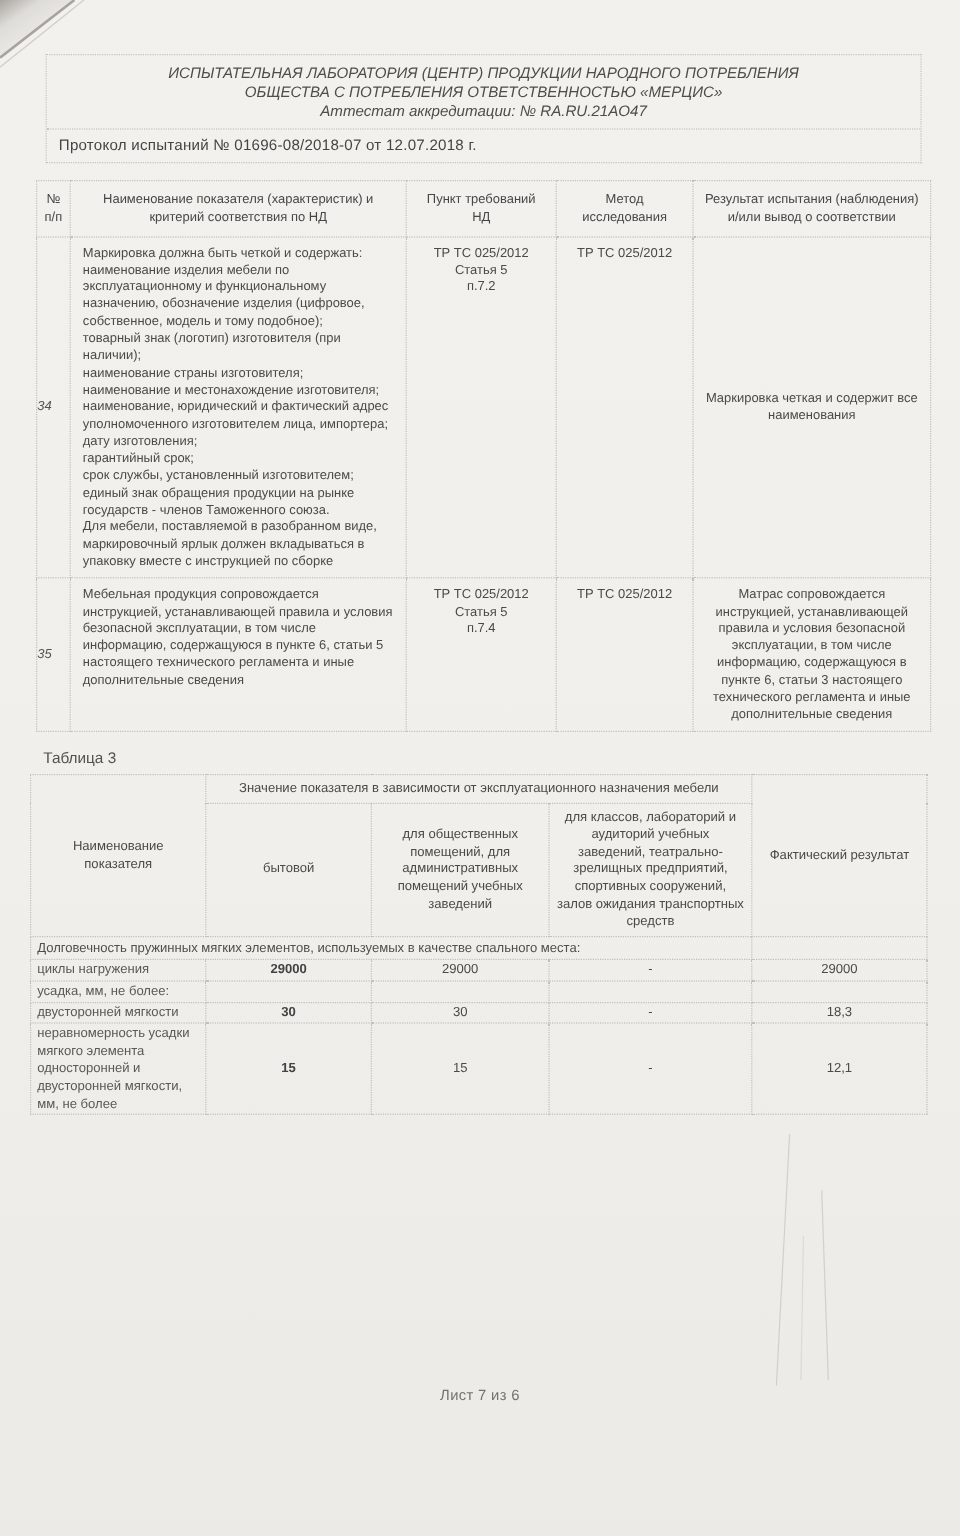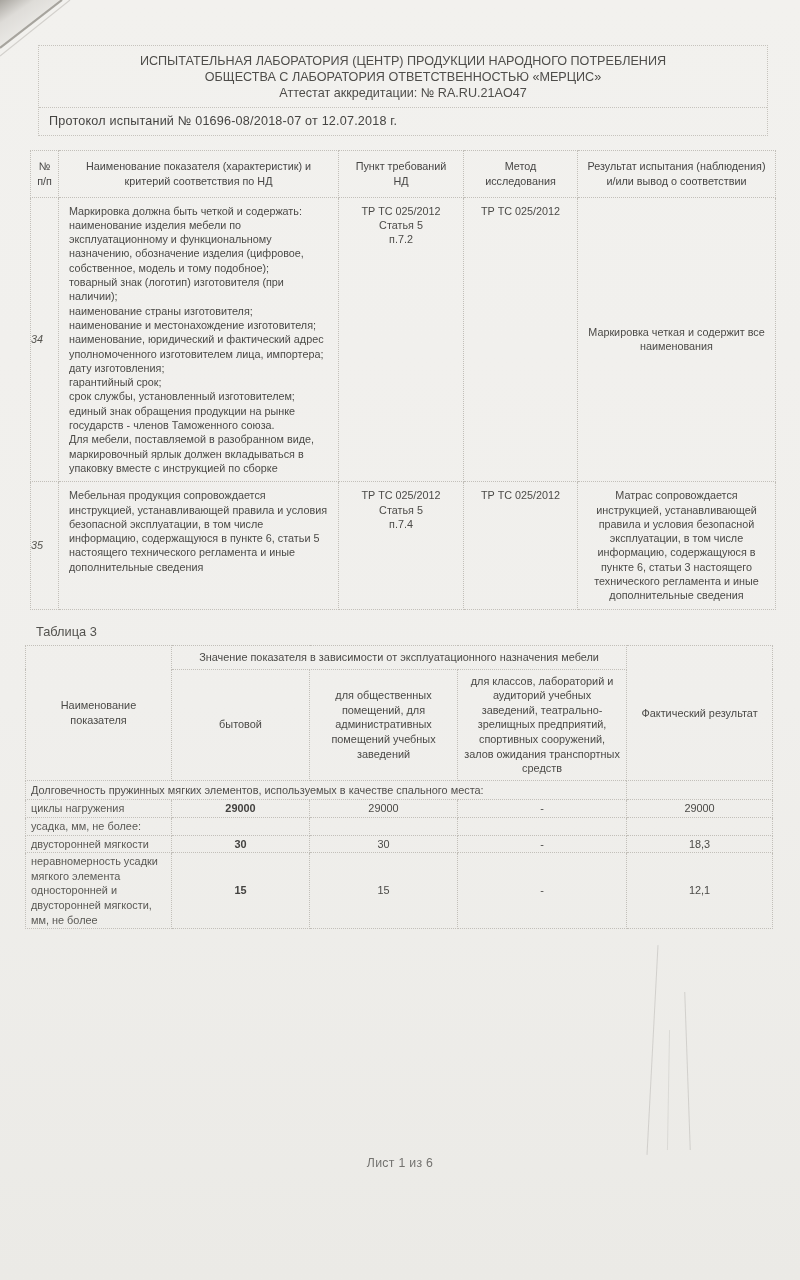--- a/index.html
+++ b/index.html
@@ -15,21 +15,21 @@
   
   .scratch { position:absolute; width:1px; background:rgba(140,138,132,.28); }
   .s1 { left:652px; top:945px; height:210px; transform:rotate(3deg); }
   .s2 { left:687px; top:992px; height:158px; transform:rotate(-2deg); }
   .s3 { left:668px; top:1030px; height:120px; transform:rotate(1deg); background:rgba(140,138,132,.18); }
 
   
   .header-box { position:absolute; left:38px; top:45px; width:730px;
     border:1px dotted #c6c3bd; }
   .header-top { border-bottom:1px dotted #c6c3bd; padding:7px 10px 6px; text-align:center; }
-  .h-line { font-size:12.6px; line-height:16px; color:#4e4d4a; }
+  .h-line { font-size:12.6px; line-height:16px; font-style:italic; color:#4e4d4a; }
   .header-protocol { padding:6px 10px 7px; text-align:left; font-size:12.6px;
     color:#454442; letter-spacing:.2px; }
 
   
   table { border-collapse:collapse; table-layout:fixed; }
   .t1 { position:absolute; left:30px; top:150px; width:745px; }
   .t1 th, .t1 td { border:1px dotted #c2bfb9; font-weight:normal;
     font-size:10.8px; line-height:14.3px; vertical-align:top; }
   .t1 th { text-align:center; vertical-align:middle; padding:8px 6px; color:#474645; line-height:14.8px; }
   .t1 .num { vertical-align:middle; font-style:italic; color:#55544f; }
@@ -73,21 +73,21 @@
     <line x1="70" y1="0" x2="0" y2="56" stroke="#b4b1ab" stroke-width="1.2" opacity="0.5"></line>
   </svg>
 
   <div class="scratch s1"></div>
   <div class="scratch s2"></div>
   <div class="scratch s3"></div>
 
   <div class="header-box">
     <div class="header-top">
       <div class="h-line">ИСПЫТАТЕЛЬНАЯ ЛАБОРАТОРИЯ (ЦЕНТР) ПРОДУКЦИИ НАРОДНОГО ПОТРЕБЛЕНИЯ</div>
-      <div class="h-line">ОБЩЕСТВА С ЛАБОРАТОРИЯ ОТВЕТСТВЕННОСТЬЮ «МЕРЦИС»</div>
+      <div class="h-line">ОБЩЕСТВА С ПОТРЕБЛЕНИЯ ОТВЕТСТВЕННОСТЬЮ «МЕРЦИС»</div>
       <div class="h-line">Аттестат аккредитации: № RA.RU.21AO47</div>
     </div>
     <div class="header-protocol">Протокол испытаний № 01696-08/2018-07 от 12.07.2018 г.</div>
   </div>
 
   <table class="t1">
     <colgroup>
       <col style="width:28px">
         <col style="width:280px">
         <col style="width:125px">
@@ -190,15 +190,15 @@
       <tr>
         <td class="name">неравномерность усадки мягкого элемента односторонней и двусторонней мягкости, мм, не более</td>
         <td class="val emph">15</td>
         <td class="val">15</td>
         <td class="val">-</td>
         <td class="val">12,1</td>
       </tr>
     </tbody>
   </table>
 
-  <div class="footer">Лист 1 из 6</div>
+  <div class="footer">Лист 7 из 6</div>
 
 </div>
 
 </body></html>

